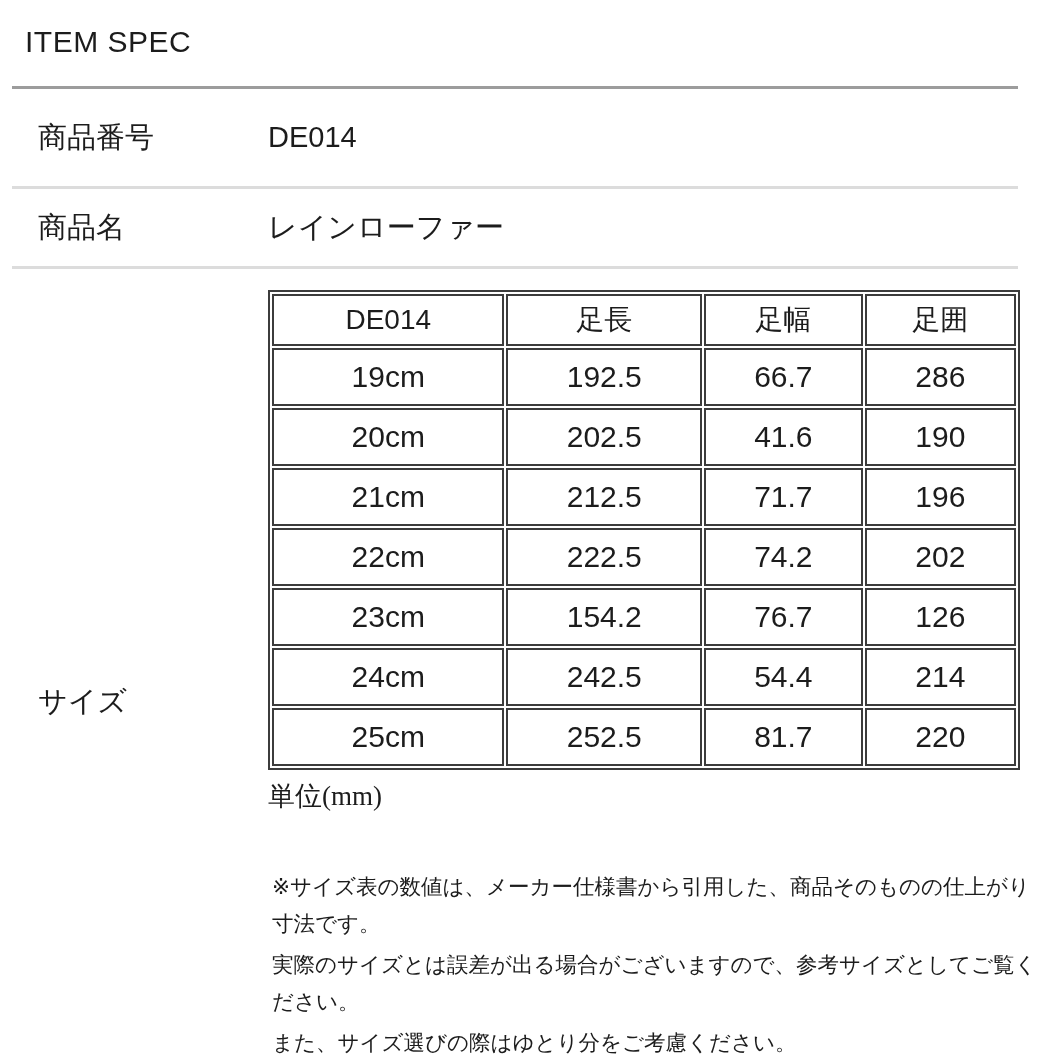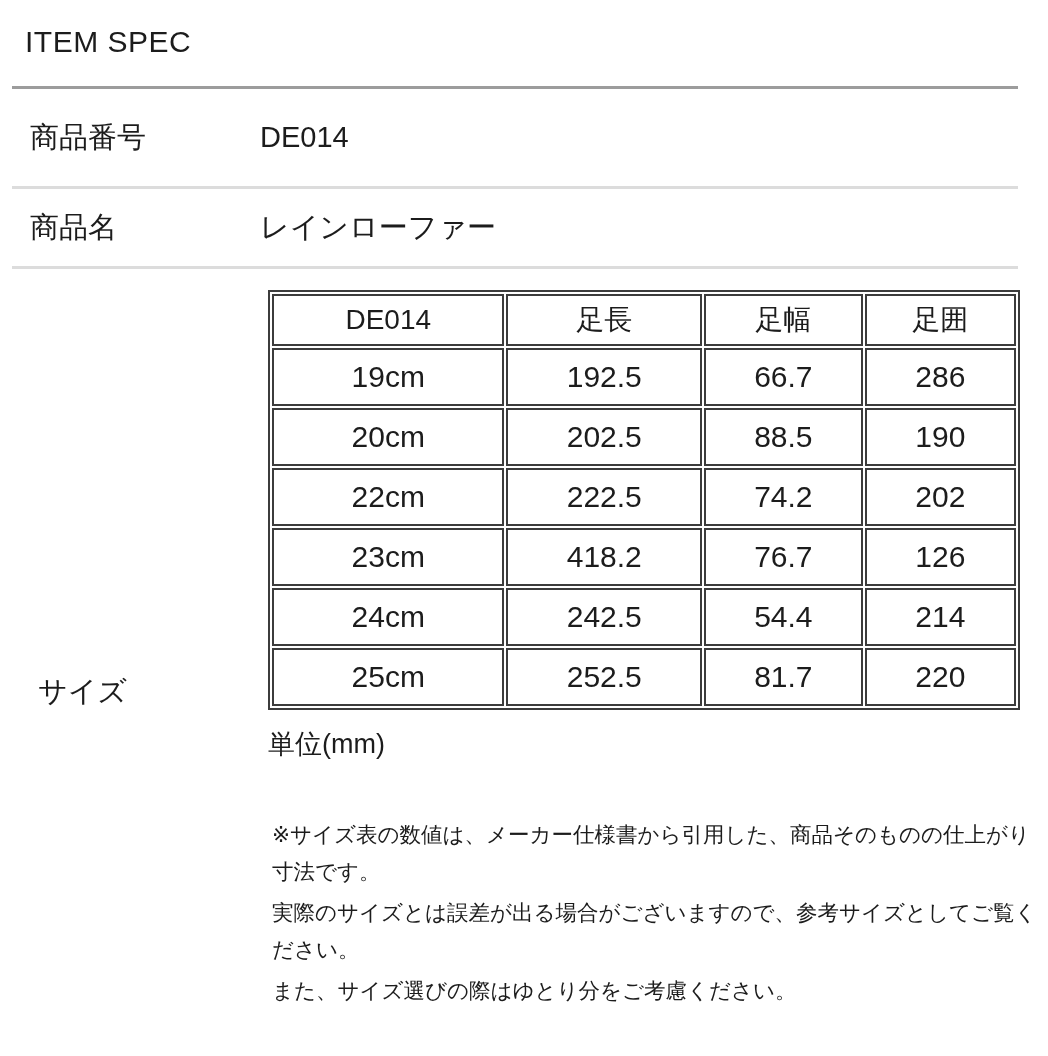--- a/index.html
+++ b/index.html
@@ -25,38 +25,38 @@
     height: 3px;
     margin: 0 30px 0 12px;
     border: none;
   }
   .divider.strong { background: #9c9c9c; }
   .divider.light  { background: #dcdcdc; }
 
   .spec-row {
     display: flex;
     align-items: center;
-    padding-left: 30px;
+    padding-left: 38px;
     font-size: 29px;
   }
   .spec-row.row-number { height: 97px; }
   .spec-row.row-name   { height: 77px; }
   .spec-label { width: 230px; flex-shrink: 0; }
   .spec-value { flex: 1; }
 
   .size-section {
     display: flex;
     padding: 21px 0 20px 38px;
   }
   .size-label-wrap {
     width: 230px;
     flex-shrink: 0;
     align-self: center;
     position: relative;
-    top: 40px;
+    top: 24px;
     font-size: 29px;
   }
   .size-content { flex: 1; }
 
   table.size-table {
     border-collapse: separate;
     border-spacing: 2px;
     border: 2px solid #3c3c3c;
     width: 752px;
     table-layout: fixed;
@@ -72,21 +72,22 @@
   }
   .size-table th { height: 52px; font-size: 28px; }
   .size-table td { height: 58px; font-size: 30px; }
   .col-size  { width: 31.5%; }
   .col-len   { width: 26.5%; }
   .col-width { width: 21.5%; }
   .col-girth { width: 20.5%; }
 
   .unit-note {
     font-size: 27px;
-    margin-top: 16px;
+    margin-top: 8px;
+    font-family: Liberation Serif, serif;
   }
 
   .notes {
     margin-top: 55px;
     width: 778px;
     font-size: 21.5px;
     line-height: 1.72;
   }
   .notes p { margin: 4px; }
 </style>
@@ -138,32 +139,38 @@
         <tbody>
           <tr>
             <td>19cm</td>
             <td>192.5</td>
             <td>66.7</td>
             <td>286</td>
           </tr>
           <tr>
             <td>20cm</td>
             <td>202.5</td>
-            <td>88.5</td>
+            <td>41.6</td>
             <td>190</td>
+          </tr>
+          <tr>
+            <td>21cm</td>
+            <td>212.5</td>
+            <td>71.7</td>
+            <td>196</td>
           </tr>
           <tr>
             <td>22cm</td>
             <td>222.5</td>
             <td>74.2</td>
             <td>202</td>
           </tr>
           <tr>
             <td>23cm</td>
-            <td>418.2</td>
+            <td>154.2</td>
             <td>76.7</td>
             <td>126</td>
           </tr>
           <tr>
             <td>24cm</td>
             <td>242.5</td>
             <td>54.4</td>
             <td>214</td>
           </tr>
           <tr>

